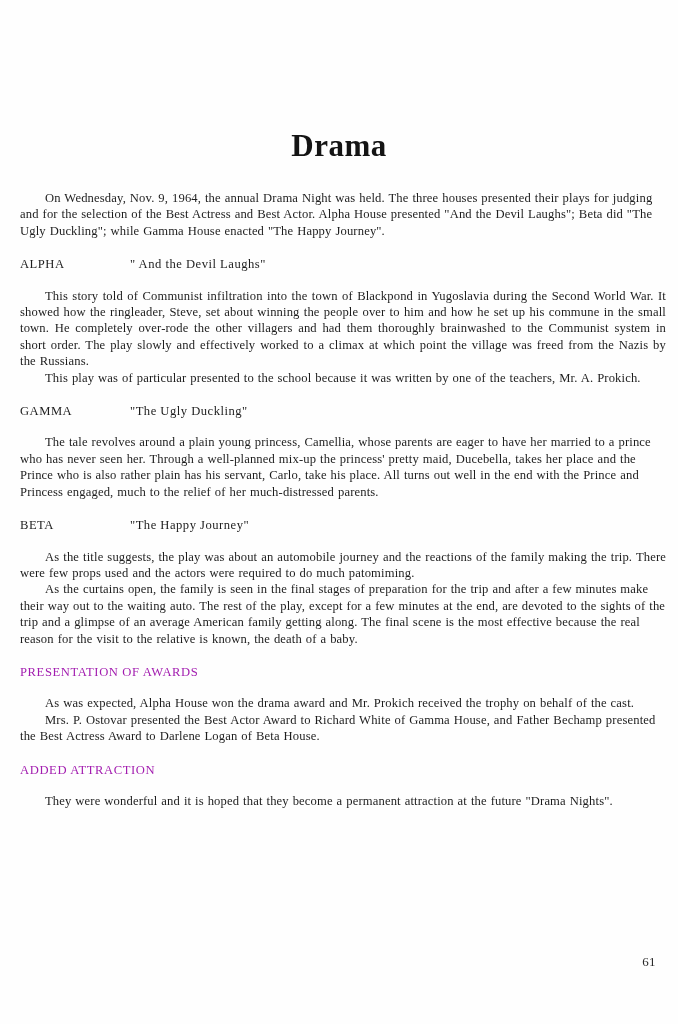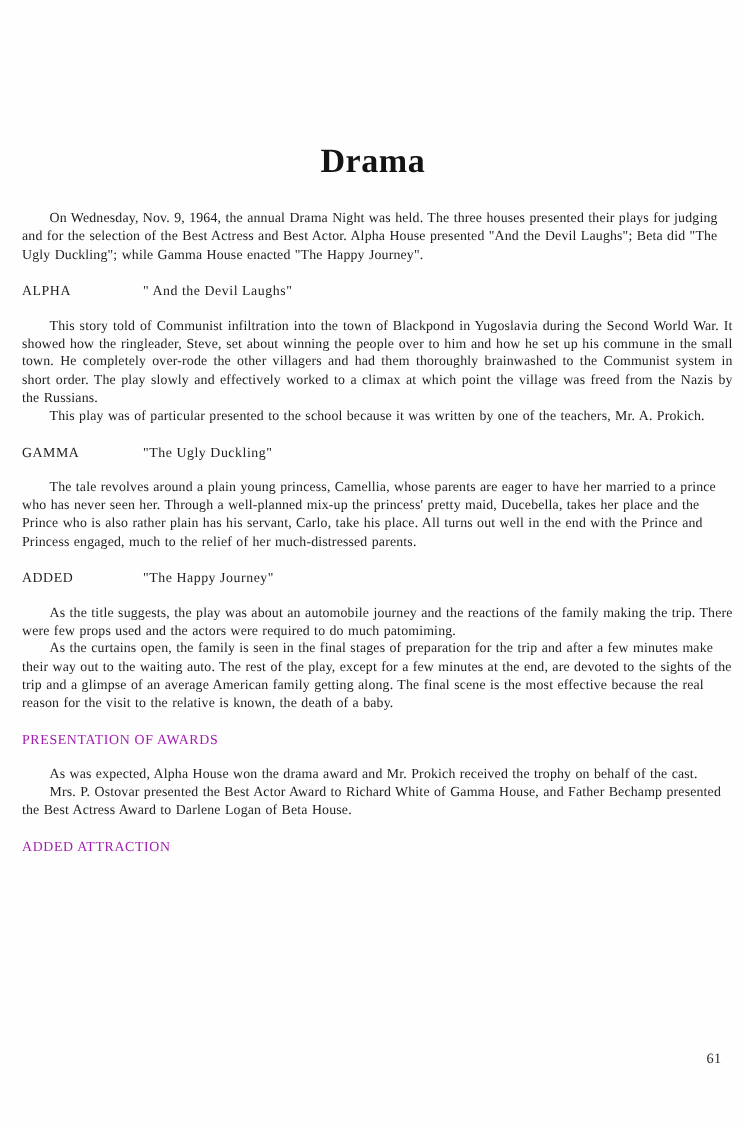--- a/index.html
+++ b/index.html
@@ -113,39 +113,40 @@
     <div class="section-heading">
       <span class="label">GAMMA</span><span class="play-title">"The Ugly Duckling"</span>
     </div>
     <div class="gap-after-heading"></div>
     <div class="block">
       <p class="body last-of-block">The tale revolves around a plain young princess, Camellia, whose parents are eager to have her married to a prince who has never seen her. Through a well-planned mix-up the princess' pretty maid, Ducebella, takes her place and the Prince who is also rather plain has his servant, Carlo, take his place. All turns out well in the end with the Prince and Princess engaged, much to the relief of her much-distressed parents.</p>
     </div>
 
     <div class="gap-before-heading"></div>
     <div class="section-heading">
-      <span class="label">ADDED</span><span class="play-title">"The Happy Journey"</span>
+      <span class="label">BETA</span><span class="play-title">"The Happy Journey"</span>
     </div>
     <div class="gap-after-heading"></div>
     <div class="block">
       <p class="body">As the title suggests, the play was about an automobile journey and the reactions of the family making the trip. There were few props used and the actors were required to do much patomiming.</p>
       <p class="body last-of-block">As the curtains open, the family is seen in the final stages of preparation for the trip and after a few minutes make their way out to the waiting auto. The rest of the play, except for a few minutes at the end,   are devoted to the sights of the trip and a glimpse of an average American family getting along. The final scene is the most effective because the real reason for the visit to the relative is known, the death of a baby.</p>
     </div>
 
     <div class="gap-before-heading"></div>
     <div class="plain-heading">PRESENTATION OF AWARDS</div>
     <div class="gap-after-heading"></div>
     <div class="block">
       <p class="body">As was expected, Alpha House won the drama award and Mr. Prokich received the trophy on behalf of the cast.</p>
       <p class="body last-of-block">Mrs. P. Ostovar presented the Best Actor Award to Richard White of Gamma House, and Father Bechamp presented the Best Actress Award to Darlene Logan of Beta House.</p>
     </div>
 
     <div class="gap-before-heading"></div>
     <div class="plain-heading">ADDED ATTRACTION</div>
     <div class="gap-after-heading"></div>
     <div class="block">
+      <p class="body last-of-block">They were wonderful and it is hoped that they become a permanent attraction at the future "Drama Nights".</p>
     </div>
 
   </div>
 
   <div class="page-number">61</div>
 
 </div>
 
 </body></html>

